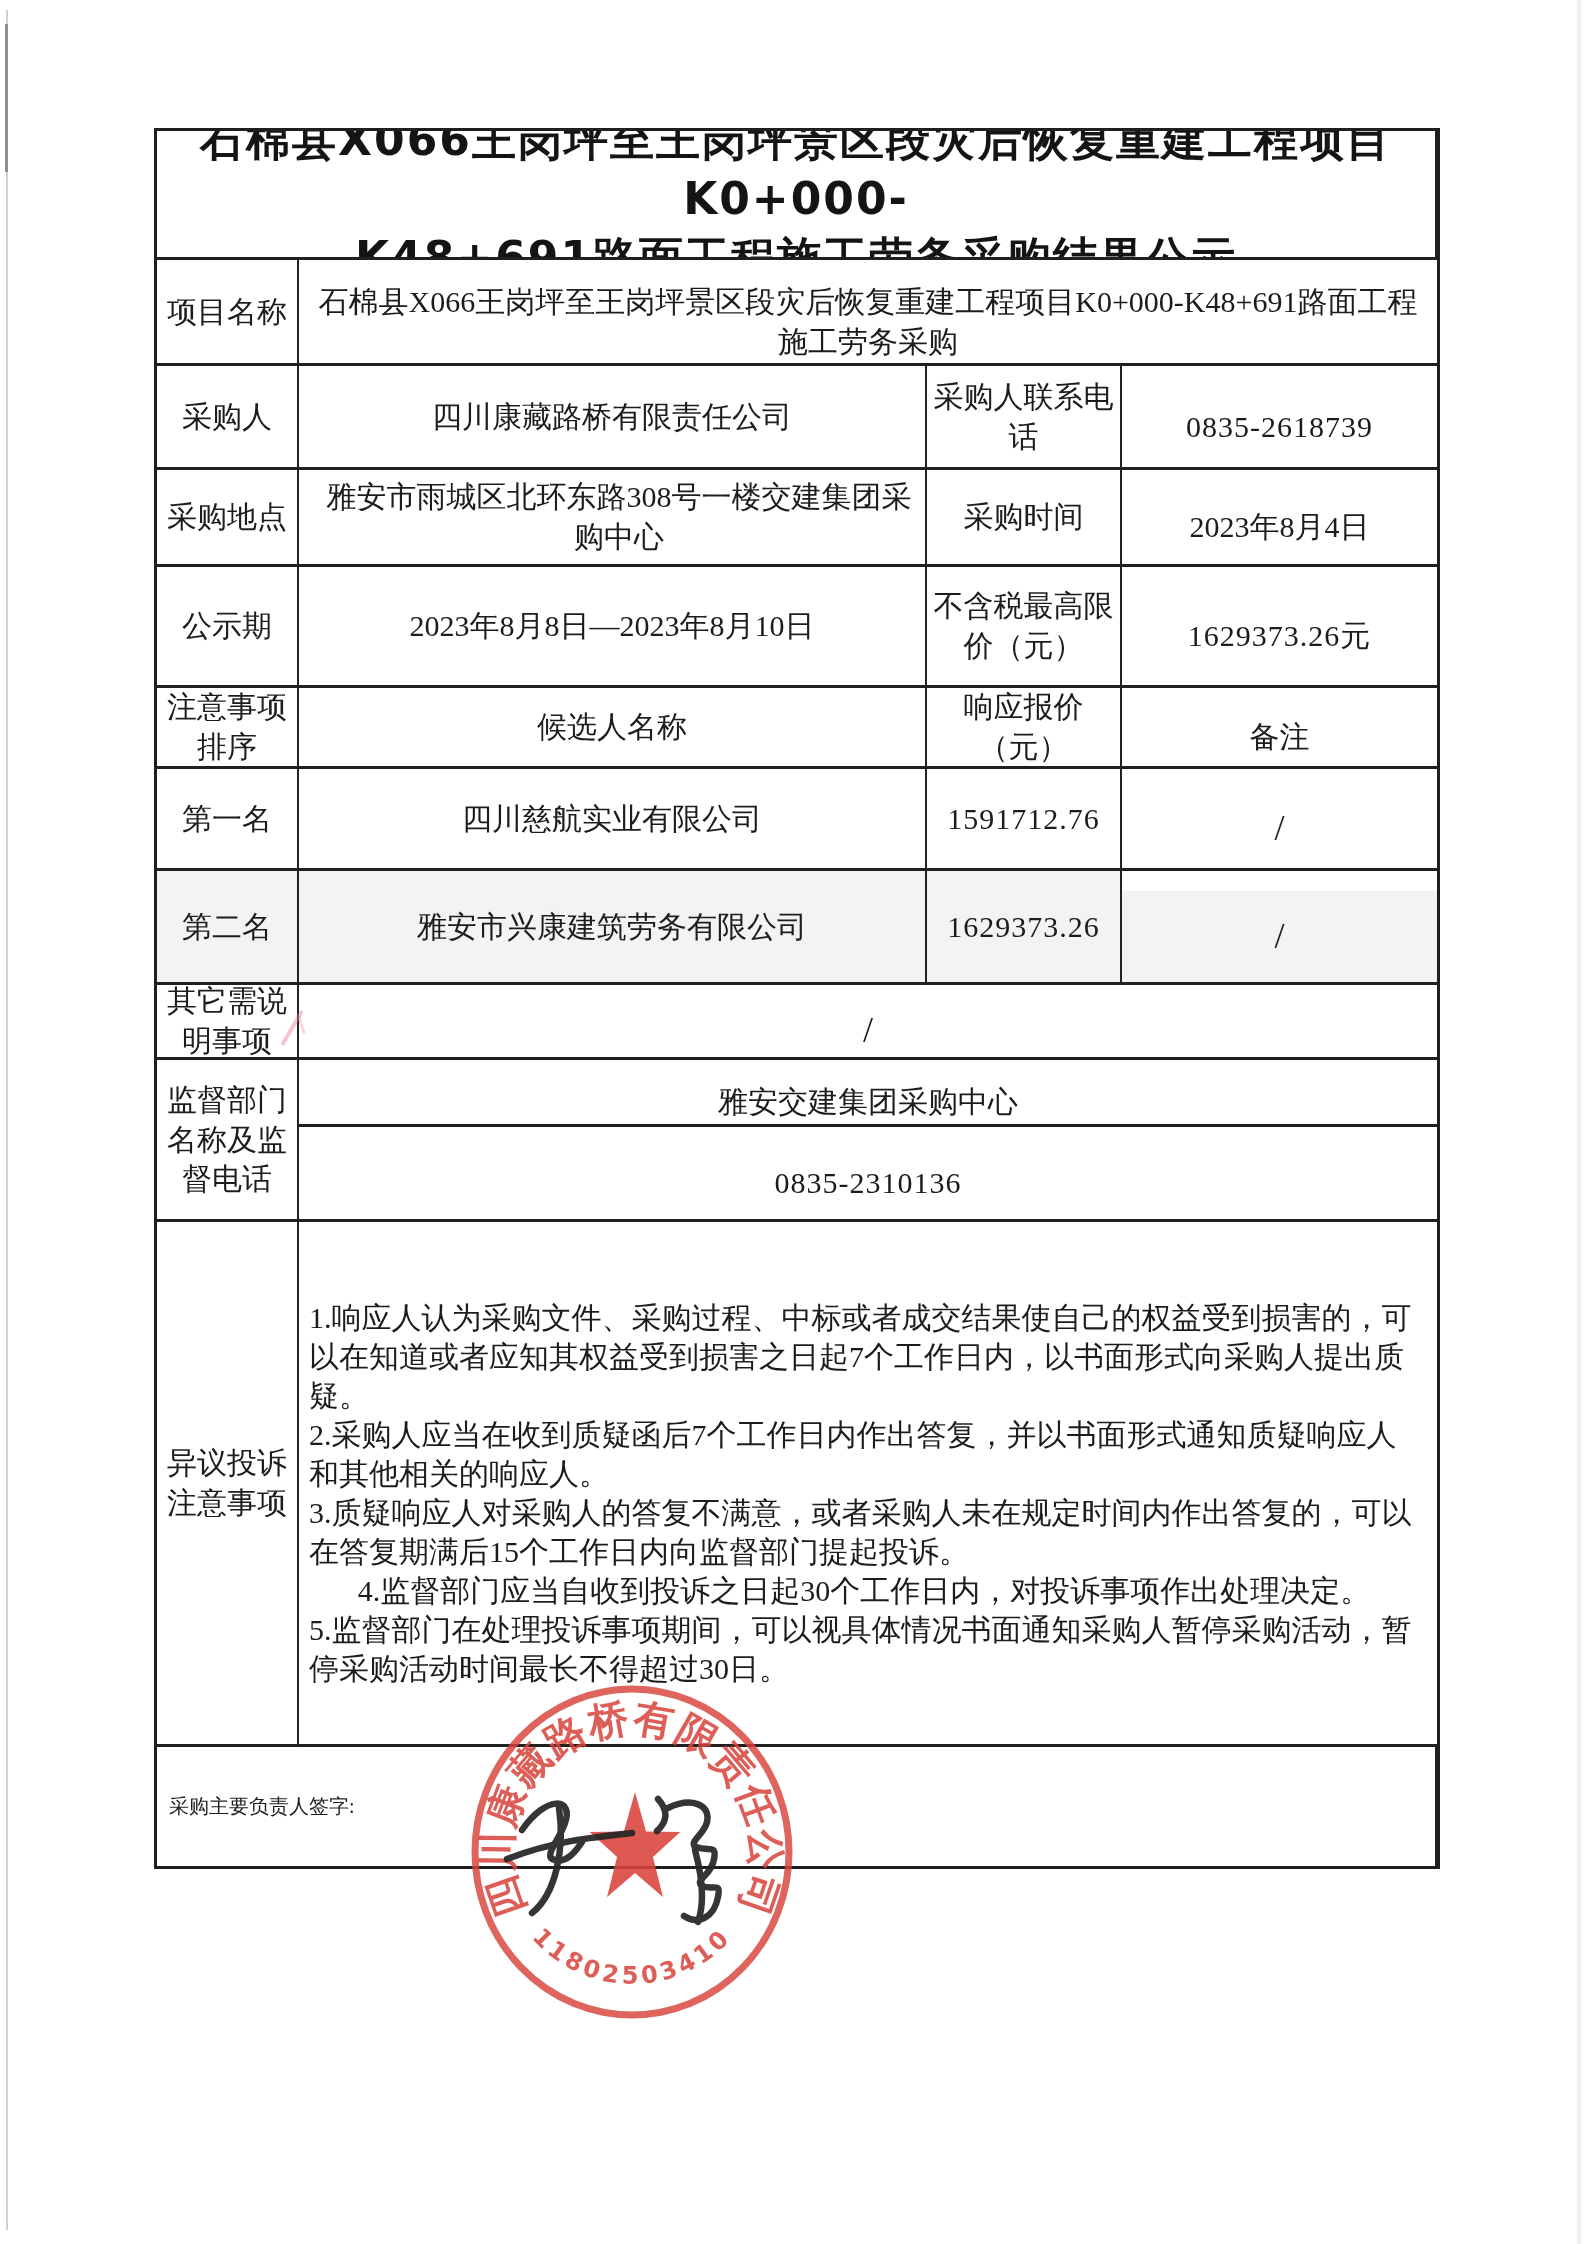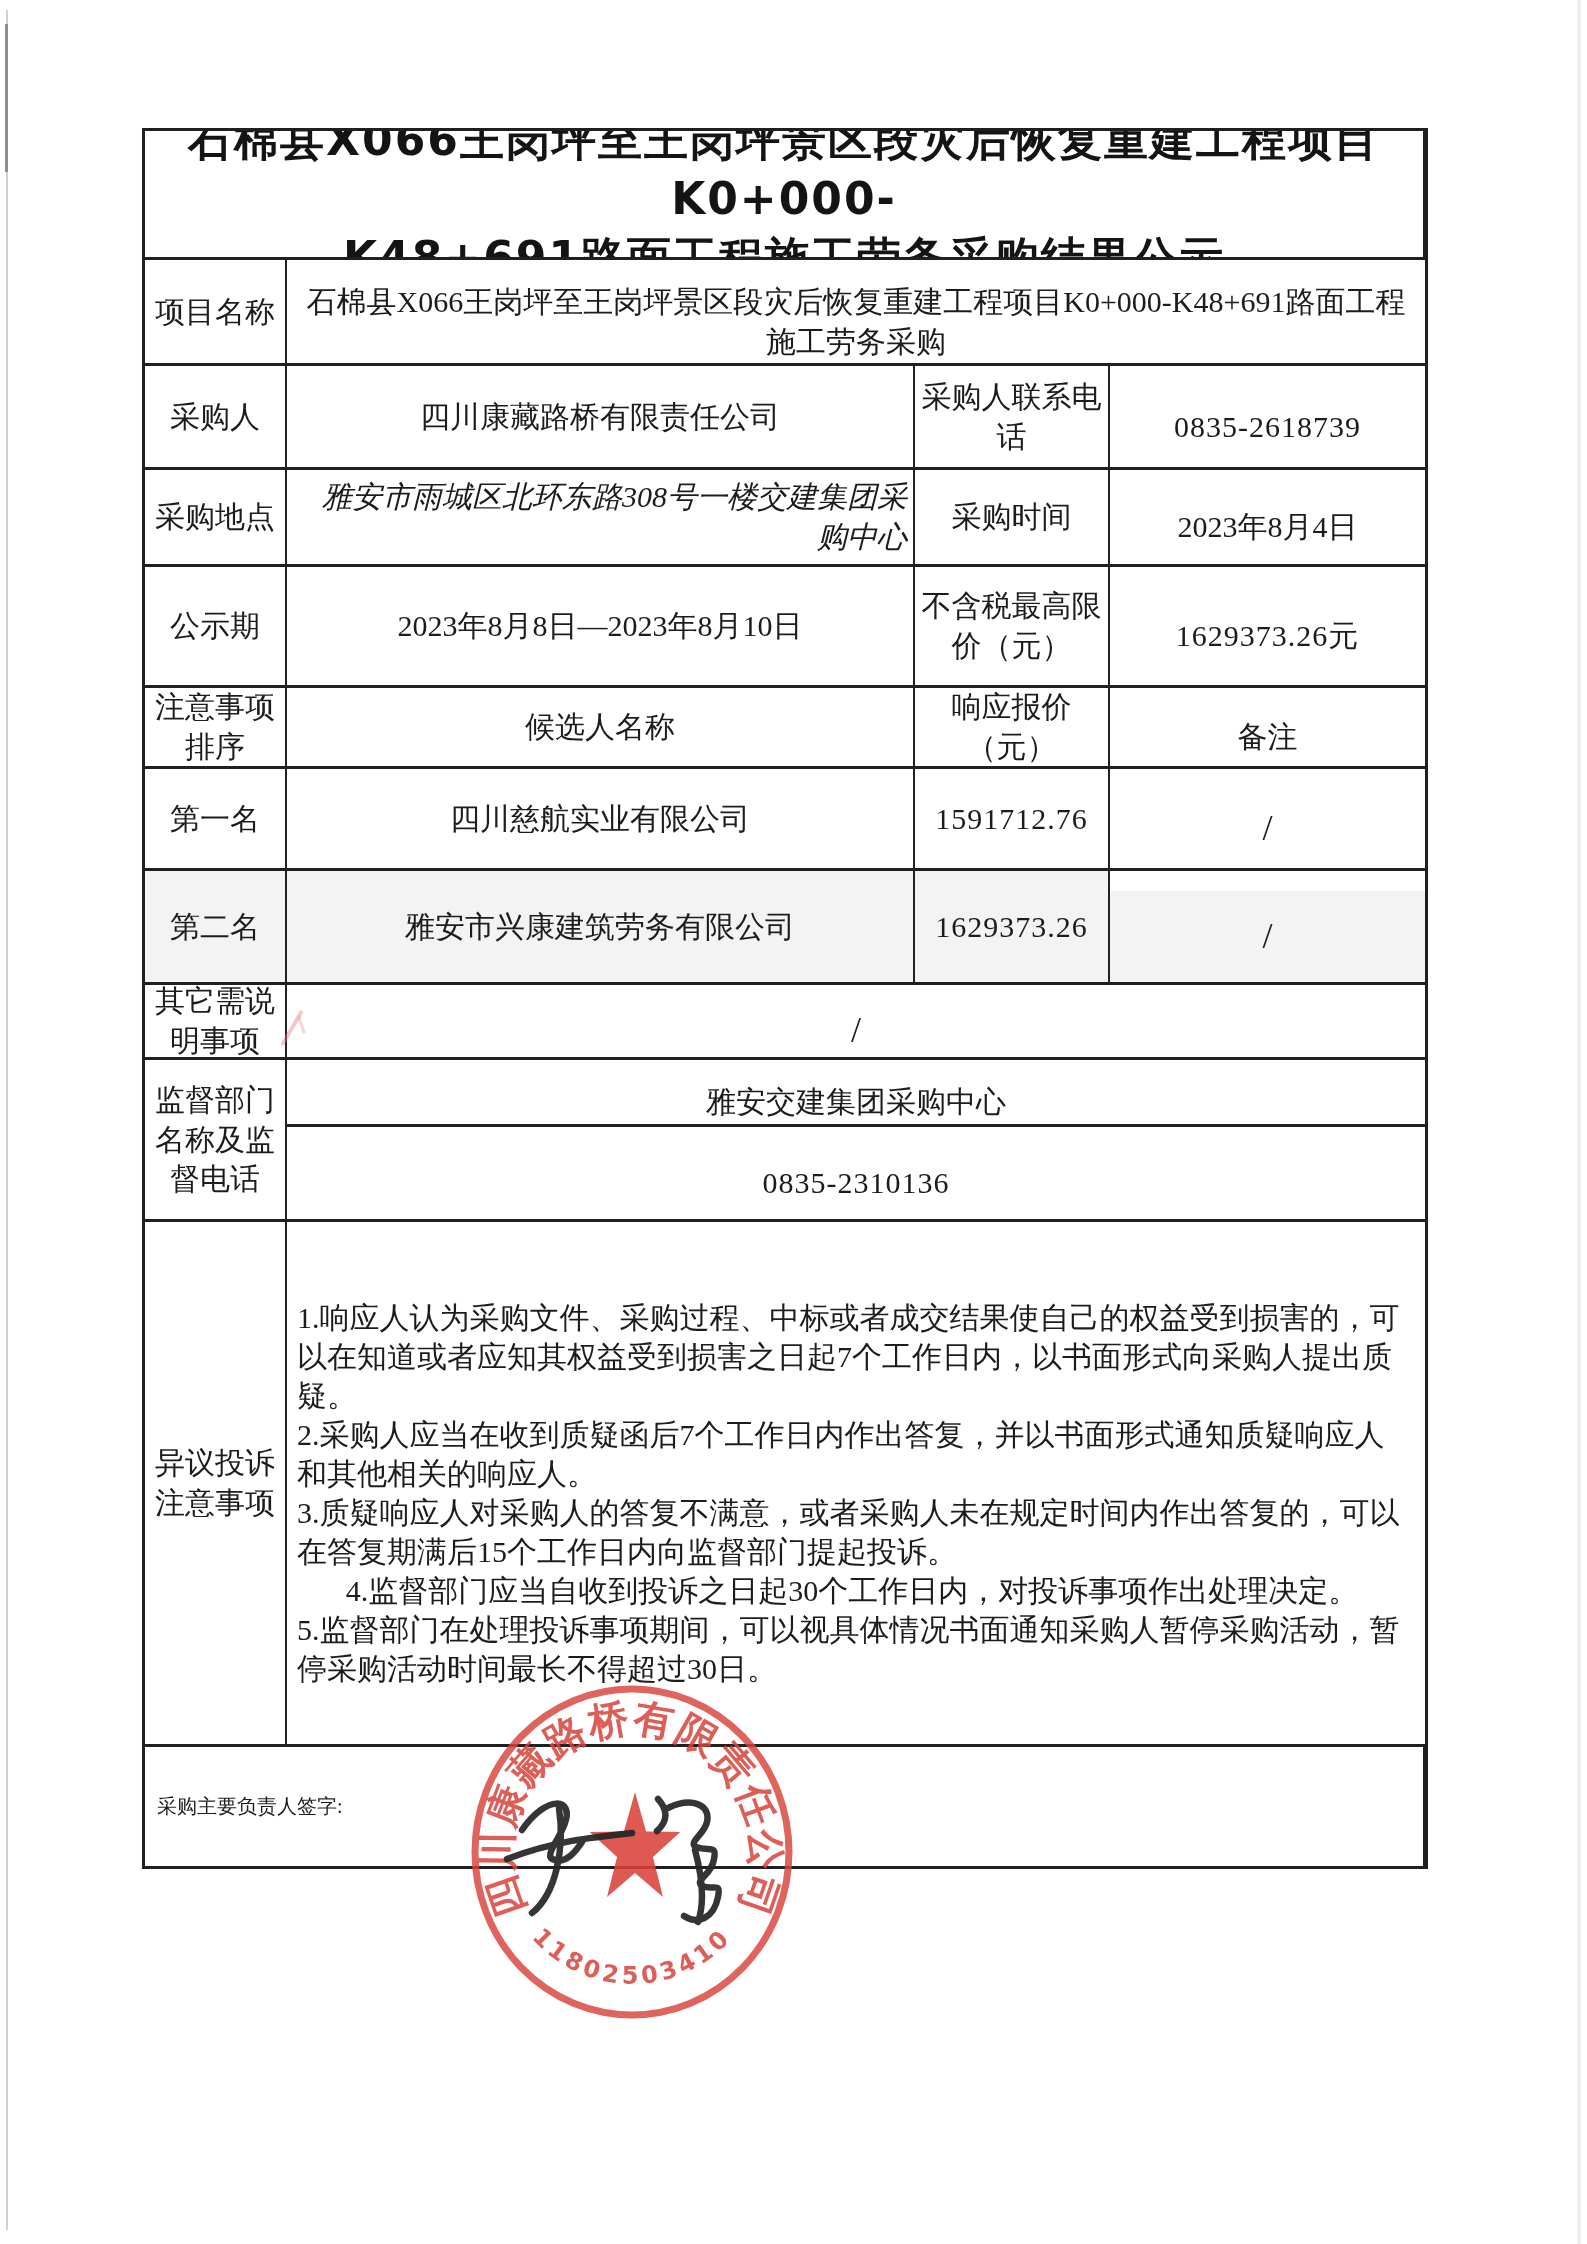--- a/index.html
+++ b/index.html
@@ -12,21 +12,21 @@
   }
   .page { position: relative; width: 1587px; height: 2244px; background: #ffffff; }
 
   
   .edge-left   { position:absolute; left:6px;  top:10px;  width:2px; height:2220px; background:#cfcfcf; }
   .edge-left-dark { position:absolute; left:5px; top:24px; width:3px; height:148px; background:#8d8d8d; }
   .edge-right  { position:absolute; left:1577px; top:0; width:4px; height:2244px; background:#efefef; }
 
   
   .doc-table {
-    position: absolute; left: 142px; top: 128px;
+    position: absolute; left: 154px; top: 128px;
     display: grid;
     grid-template-columns: 142px 628px 195px 315px;
     grid-template-rows: 129px 106px 104px 97px 121px 81px 102px 114px 75px 67px 95px 525px 119px;
     border: 3px solid #1f1f1f;
     background: #fff;
   }
   .cell {
     border-right: 2px solid #222222;
     border-bottom: 3px solid #202020;
     display: flex; align-items: center; justify-content: center;
@@ -44,21 +44,21 @@
   .title-cell {
     grid-column: 1 / 5;
     flex-direction: column;
     font-family: "DejaVu Sans", "Liberation Sans", sans-serif;
     font-weight: 900;
     font-size: 44px; line-height: 59px;
     letter-spacing: 2px;
     color: #141414;
     padding-top: 10px;
   }
-  .left-text   { justify-content: flex-start; text-align: right; padding-left: 20px; font-style: italic; }
+  .left-text   { justify-content: flex-start; text-align: center; padding-left: 20px; }
   .slash-cell  { font-size: 36px; }
   .num-cell    { letter-spacing: 1px; }
   .tint        { background: #f4f3f3; }
 
   .supervision-label { grid-row: 10 / 12; }
 
   .objection-cell {
     grid-column: 2 / 5;
     flex-direction: column;
     align-items: center;

